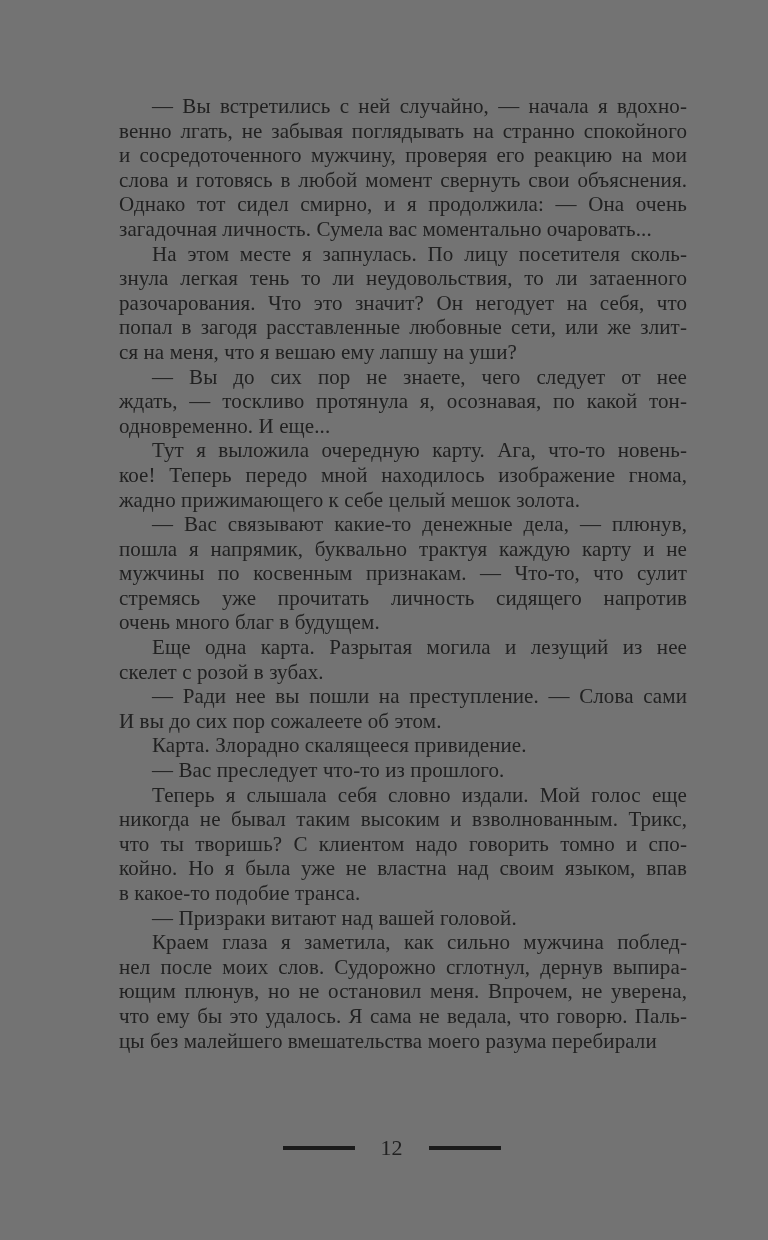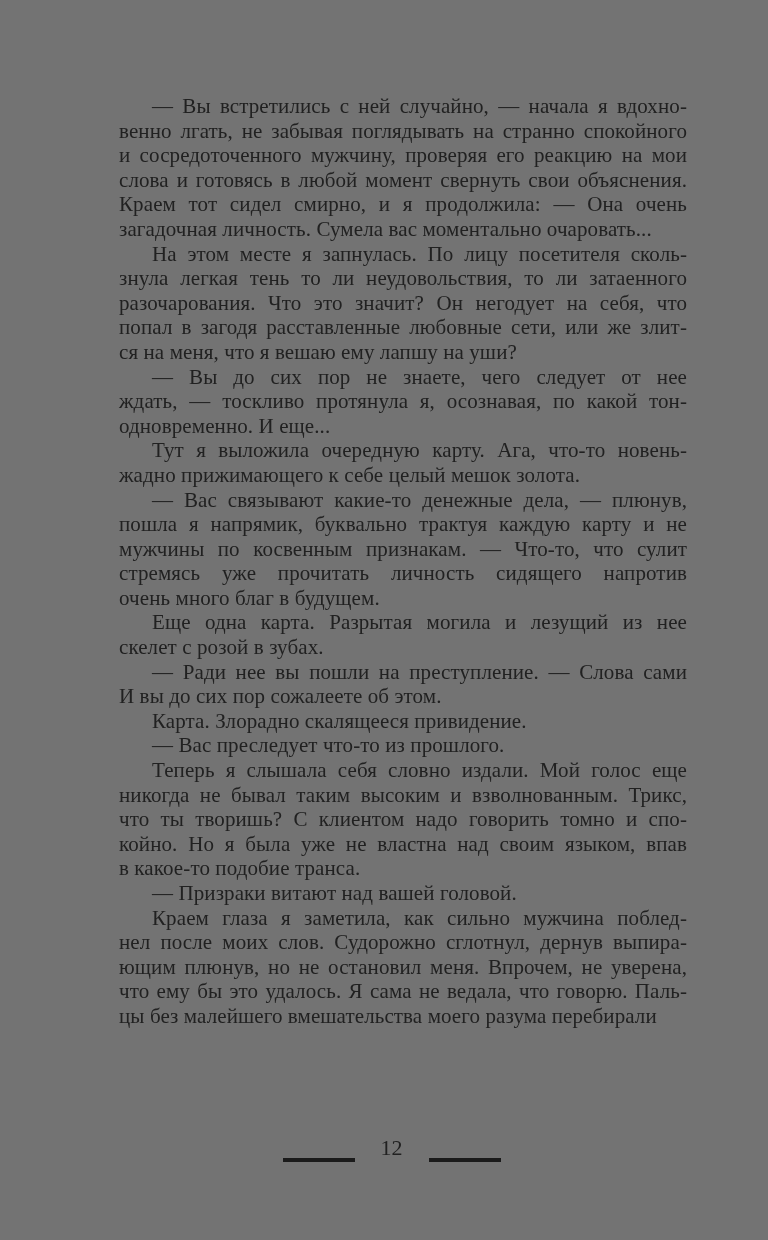--- a/index.html
+++ b/index.html
@@ -41,21 +41,21 @@
     text-align: left;
     text-align-last: left;
   }
   .footer {
     position: absolute;
     left: 15px;
     right: 0;
     top: 1134px;
     height: 28px;
     display: flex;
-    align-items: flex-end;
+    align-items: center;
     justify-content: center;
     gap: 26px;
   }
   .footer-rule {
     width: 72px;
     height: 4px;
     background: #1b1b1b;
   }
   .page-number {
     font-size: 22px;
@@ -66,37 +66,38 @@
 </head>
 <body>
 
 <div class="page" style="background: #737373; color: rgb(33, 33, 33);">
   <div class="text-block">
       <div class="para">
         <div class="line first">— Вы встретились с ней случайно, — начала я вдохно-</div>
         <div class="line">венно лгать, не забывая поглядывать на странно спокойного</div>
         <div class="line">и сосредоточенного мужчину, проверяя его реакцию на мои</div>
         <div class="line">слова и готовясь в любой момент свернуть свои объяснения.</div>
-        <div class="line">Краем тот сидел смирно, и я продолжила: — Она очень</div>
+        <div class="line">Однако тот сидел смирно, и я продолжила: — Она очень</div>
         <div class="line last">загадочная личность. Сумела вас моментально очаровать...</div>
       </div>
       <div class="para">
         <div class="line first">На этом месте я запнулась. По лицу посетителя сколь-</div>
         <div class="line">знула легкая тень то ли неудовольствия, то ли затаенного</div>
         <div class="line">разочарования. Что это значит? Он негодует на себя, что</div>
         <div class="line">попал в загодя расставленные любовные сети, или же злит-</div>
         <div class="line last">ся на меня, что я вешаю ему лапшу на уши?</div>
       </div>
       <div class="para">
         <div class="line first">— Вы до сих пор не знаете, чего следует от нее</div>
         <div class="line">ждать, — тоскливо протянула я, осознавая, по какой тон-</div>
         <div class="line last">одновременно. И еще...</div>
       </div>
       <div class="para">
         <div class="line first">Тут я выложила очередную карту. Ага, что-то новень-</div>
+        <div class="line">кое! Теперь передо мной находилось изображение гнома,</div>
         <div class="line last">жадно прижимающего к себе целый мешок золота.</div>
       </div>
       <div class="para">
         <div class="line first">— Вас связывают какие-то денежные дела, — плюнув,</div>
         <div class="line">пошла я напрямик, буквально трактуя каждую карту и не</div>
         <div class="line">мужчины по косвенным признакам. — Что-то, что сулит</div>
         <div class="line">стремясь уже прочитать личность сидящего напротив</div>
         <div class="line last">очень много благ в будущем.</div>
       </div>
       <div class="para">

